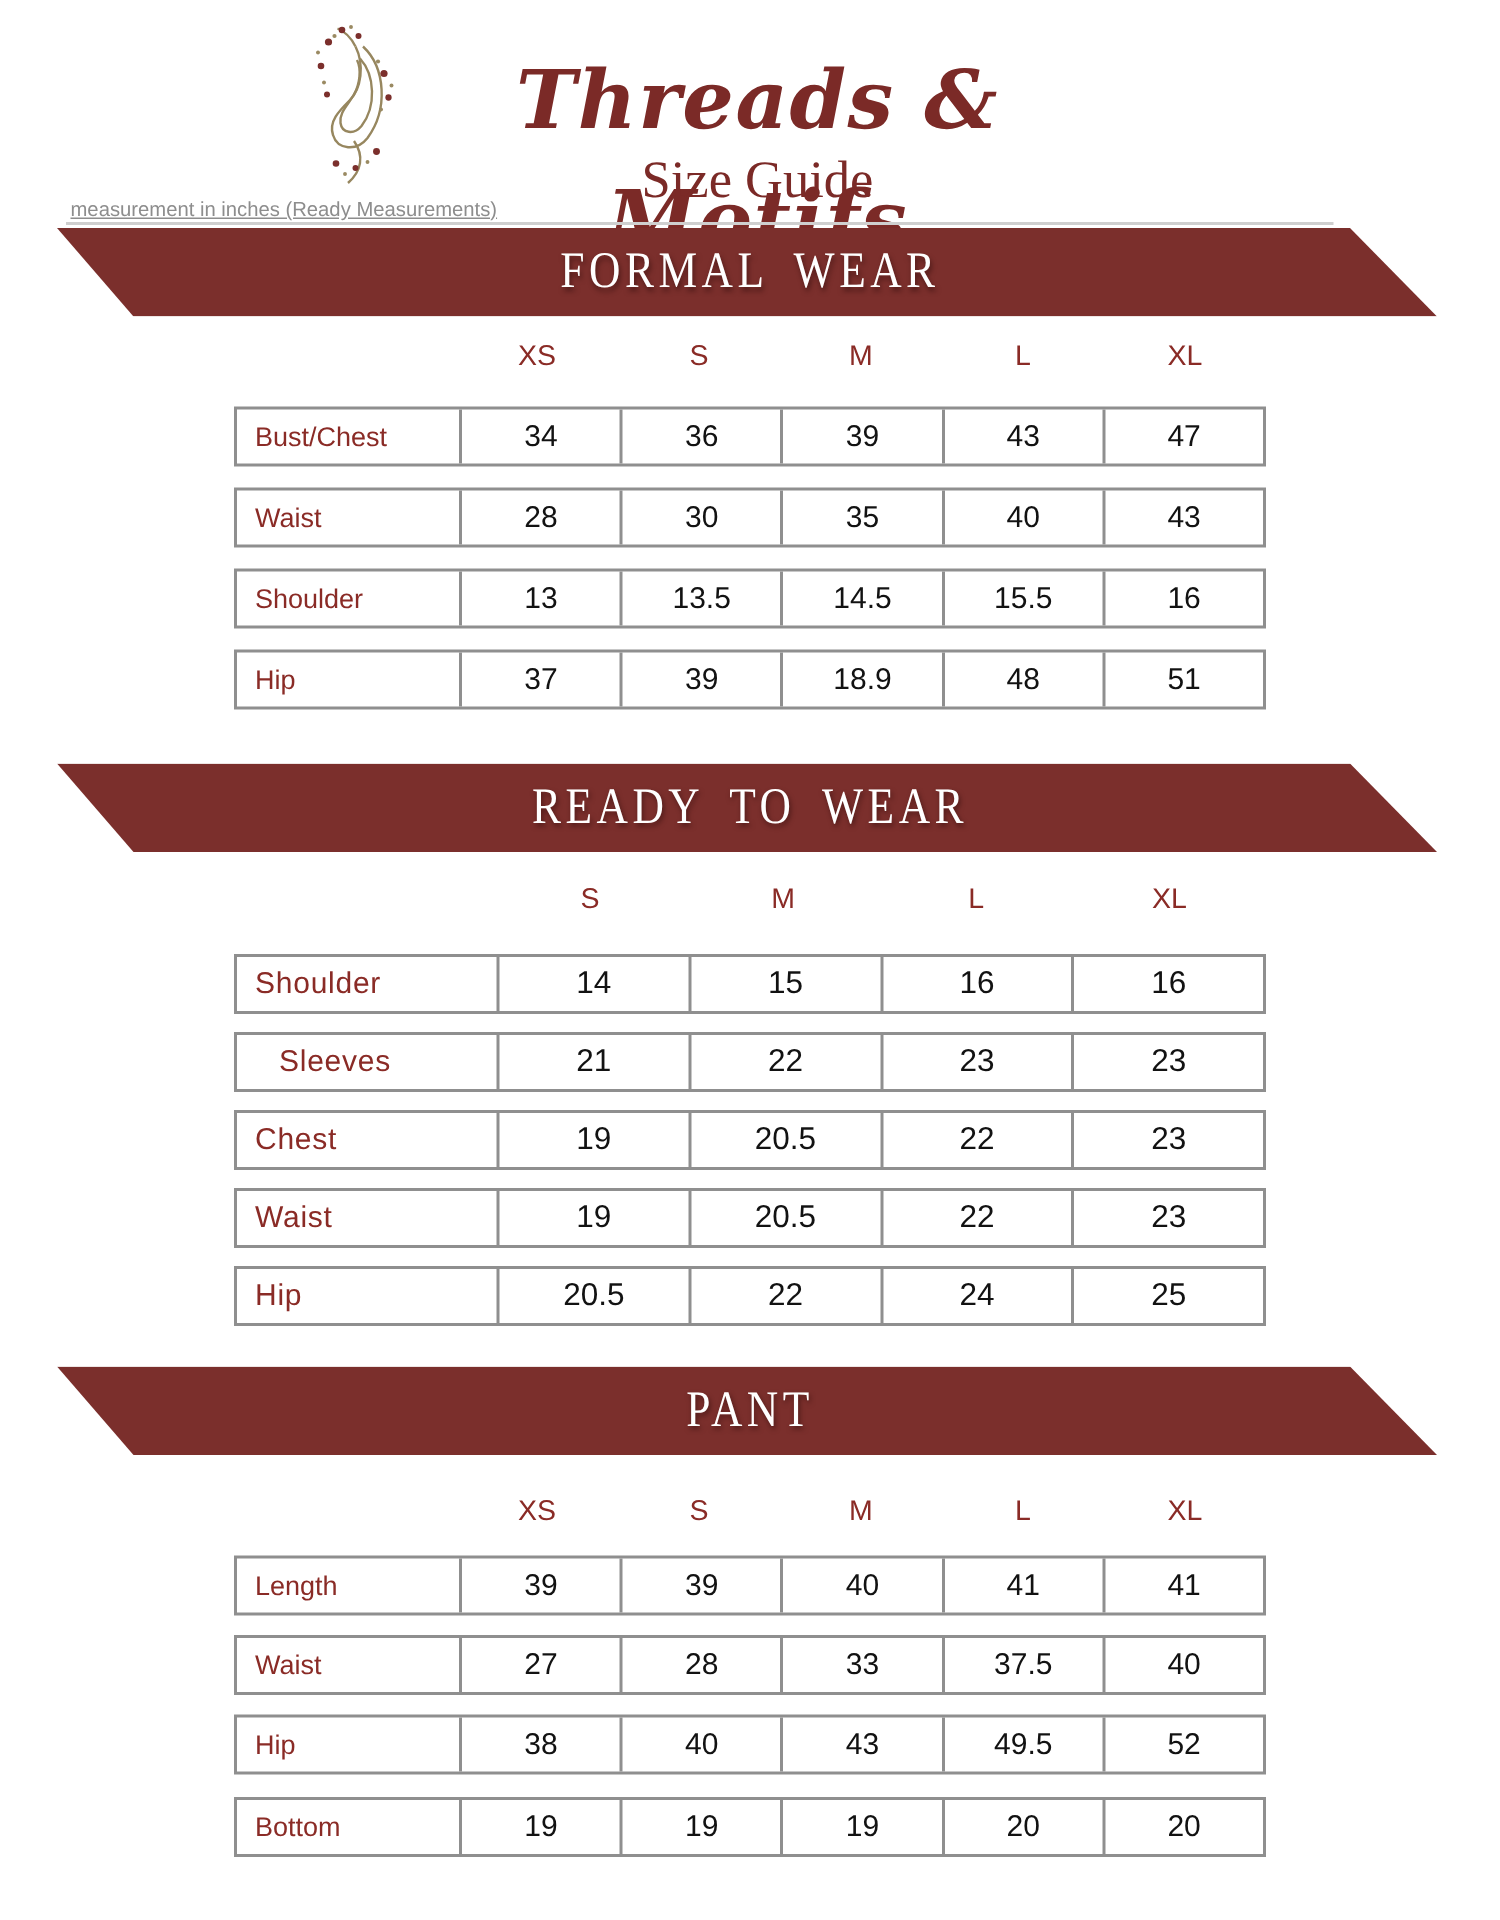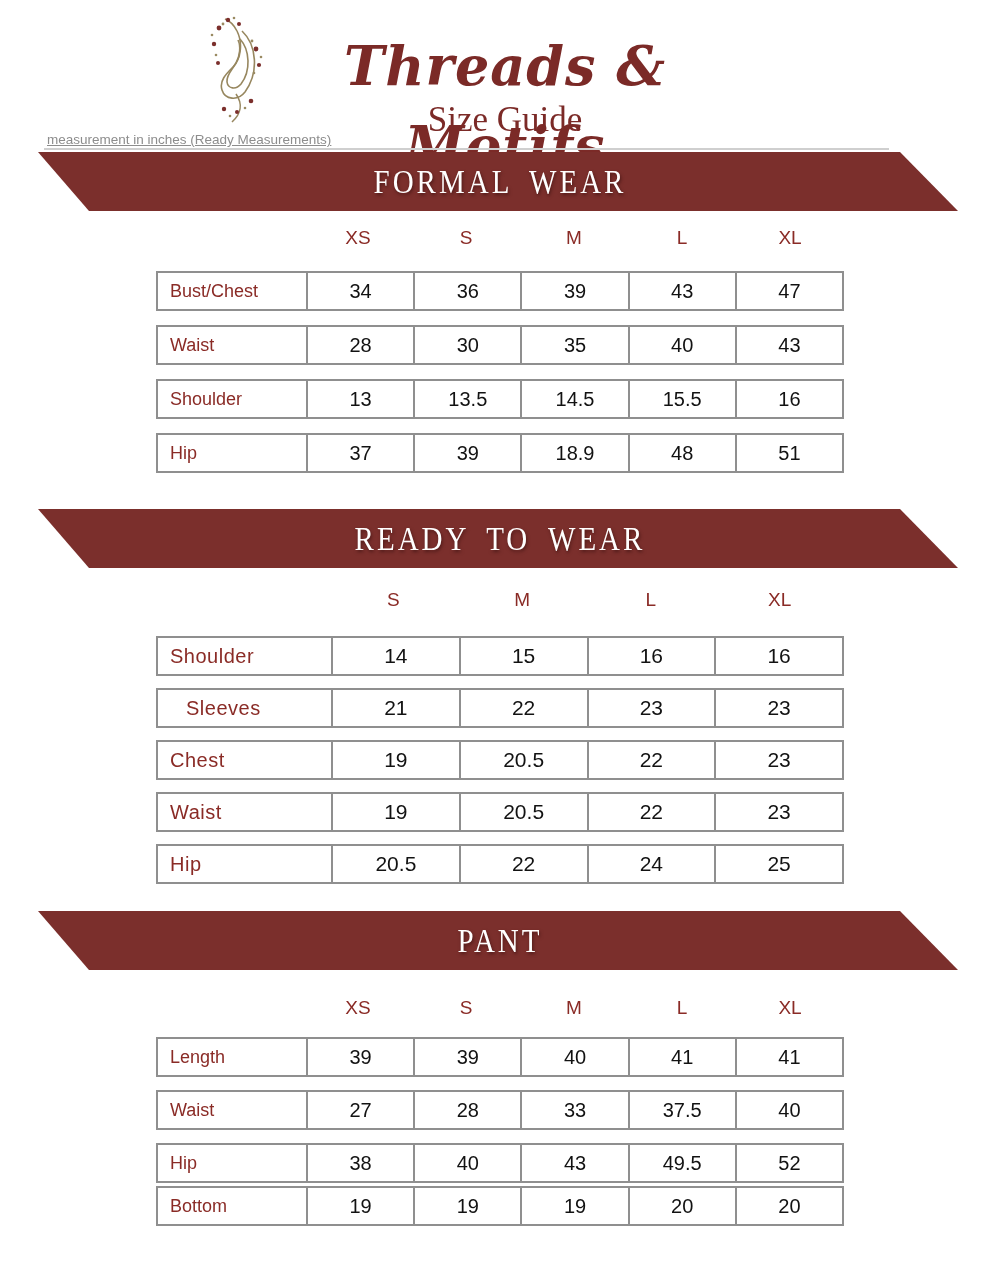--- a/index.html
+++ b/index.html
@@ -206,21 +206,21 @@
         <div class="val">40</div>
       </div>
       <div class="row" style="margin-top: 13px;">
         <div class="lbl" style="width: 148px;">Hip</div>
         <div class="val">38</div>
         <div class="val">40</div>
         <div class="val">43</div>
         <div class="val">49.5</div>
         <div class="val">52</div>
       </div>
-      <div class="row" style="margin-top: 3px; text-align: center;">
+      <div class="row" style="margin-top: 15px; text-align: center;">
         <div class="lbl" style="width: 148px;">Bottom</div>
         <div class="val">19</div>
         <div class="val">19</div>
         <div class="val">19</div>
         <div class="val">20</div>
         <div class="val">20</div>
       </div>
     </div>
 
 </div>

